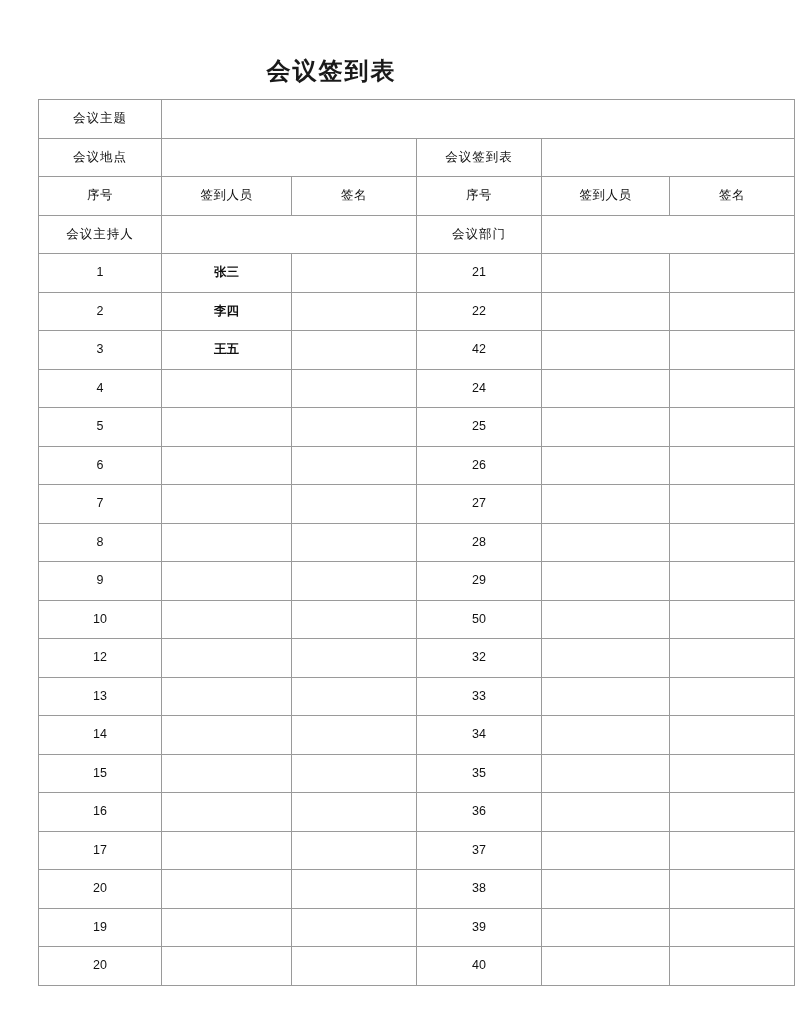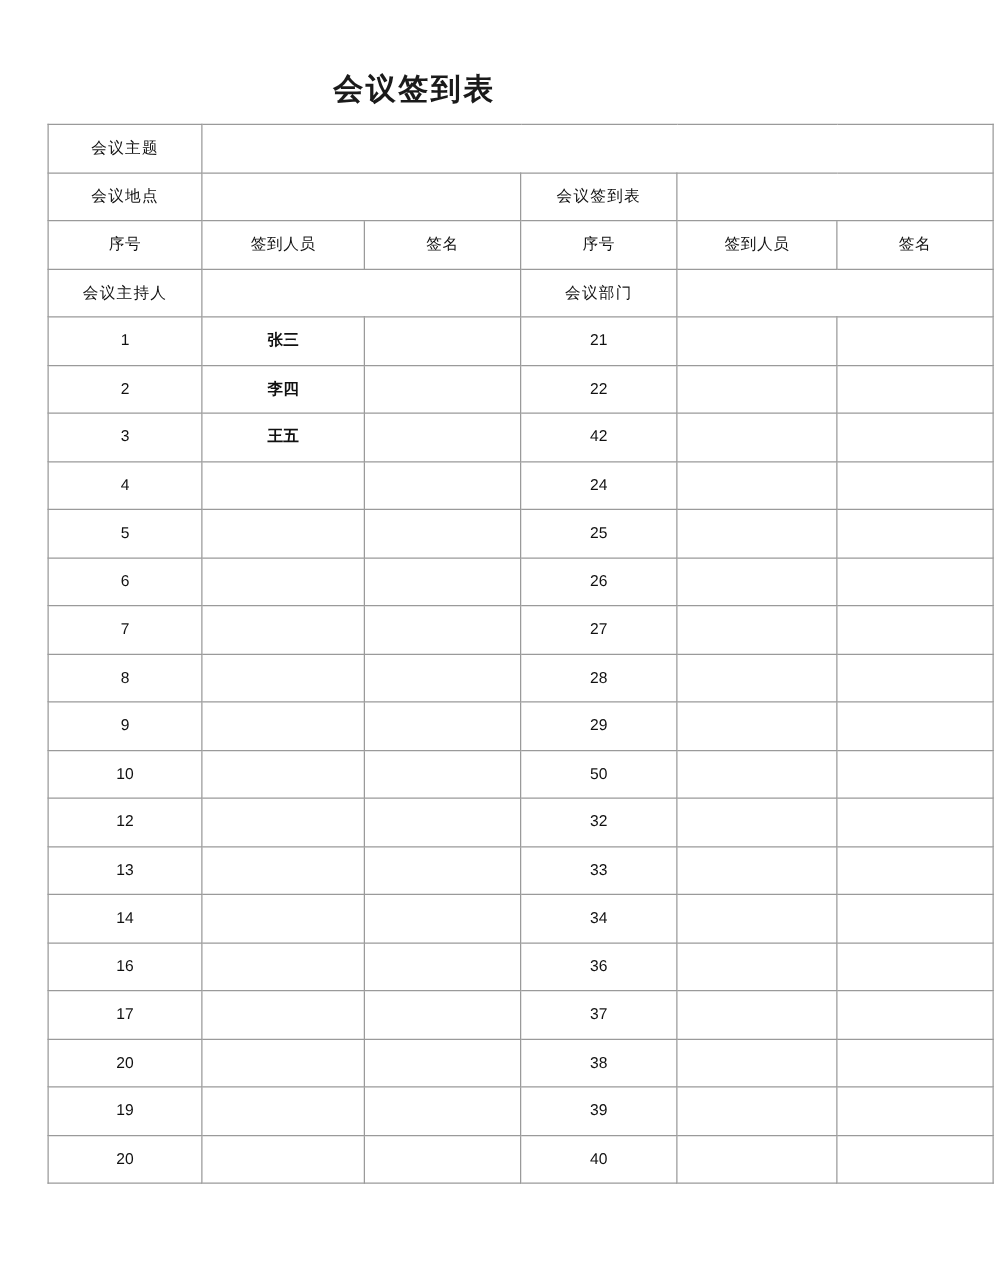--- a/index.html
+++ b/index.html
@@ -228,20 +228,28 @@
         </tr>
         <tr>
           <td class="num">14</td>
           <td class="name"></td>
           <td class="blank"></td>
           <td class="num">34</td>
           <td class="name"></td>
           <td class="blank"></td>
         </tr>
         <tr>
+          <td class="num">15</td>
+          <td class="name"></td>
+          <td class="blank"></td>
+          <td class="num">35</td>
+          <td class="name"></td>
+          <td class="blank"></td>
+        </tr>
+        <tr>
           <td class="num">16</td>
           <td class="name"></td>
           <td class="blank"></td>
           <td class="num">36</td>
           <td class="name"></td>
           <td class="blank"></td>
         </tr>
         <tr>
           <td class="num">17</td>
           <td class="name"></td>

